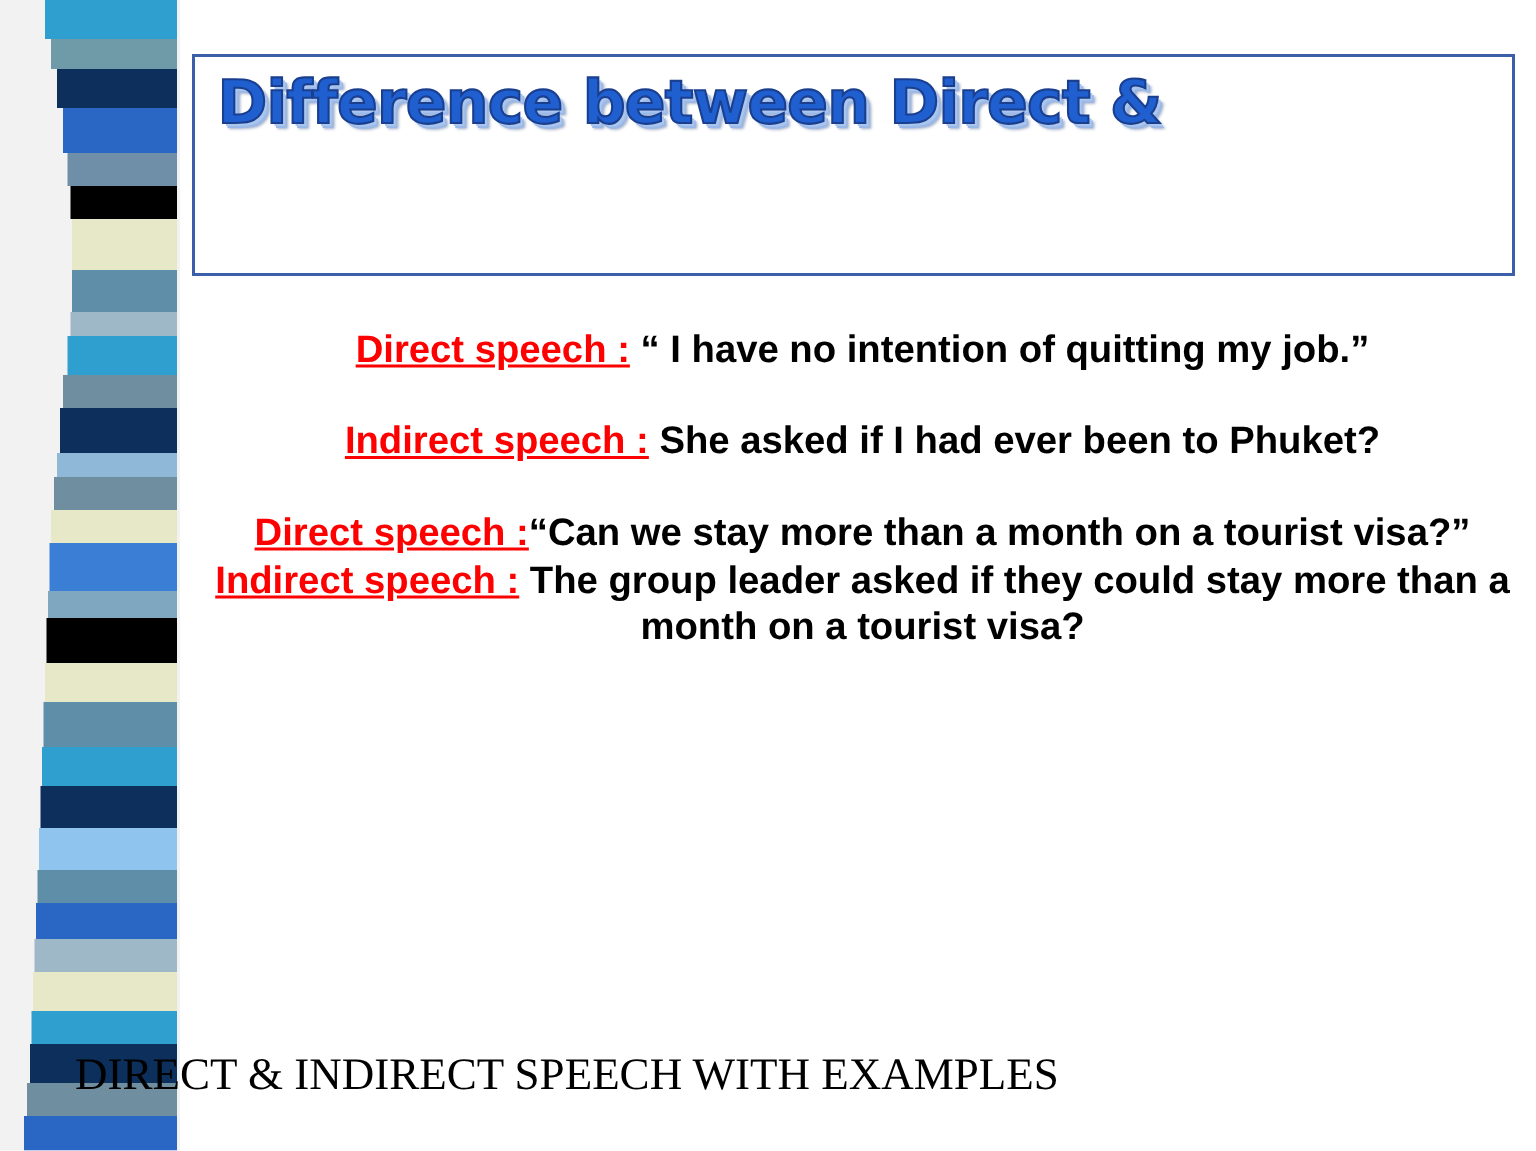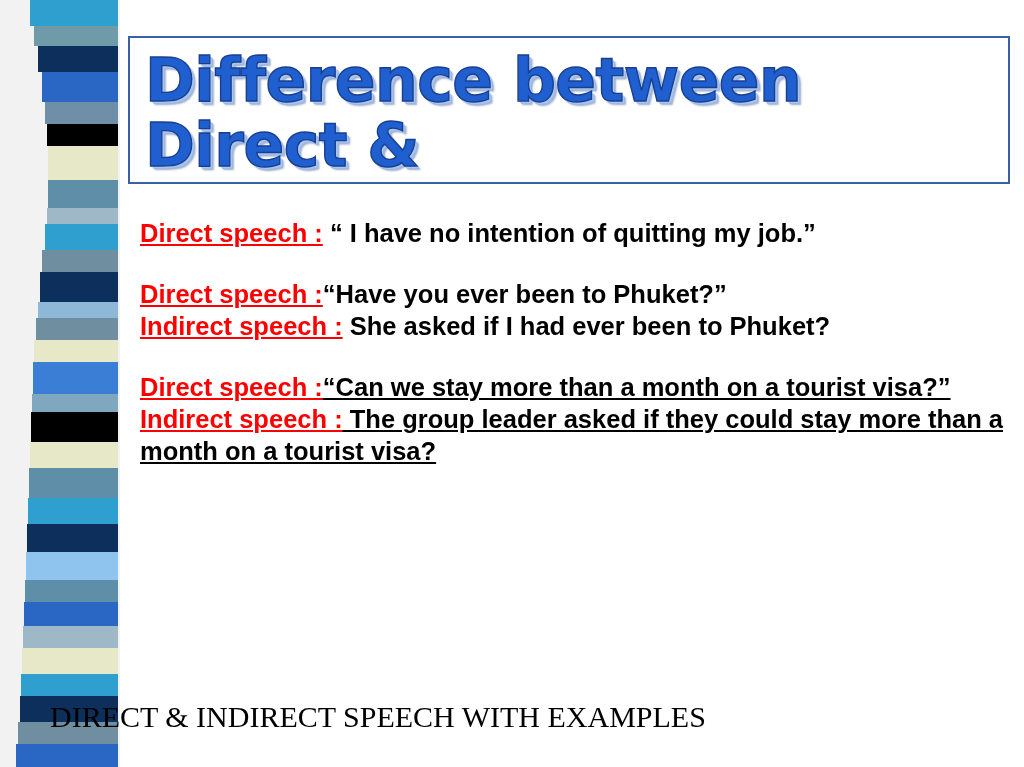--- a/index.html
+++ b/index.html
@@ -41,21 +41,21 @@
     border: 2px solid #3b5fa8;
     box-sizing: border-box;
     background: #ffffff;
   }
   #title-text {
     position: absolute;
     left: 145px;
     top: 48px;
     width: 860px;
     font-family: "DejaVu Sans", sans-serif;
-    font-size: 60px;
+    font-size: 40px;
     font-weight: bold;
     line-height: 1.08;
     letter-spacing: -0.5px;
     color: #1f5fd0;
     -webkit-text-stroke: 1.4px #1a3f8f;
     text-shadow:
        2px 2px 0 #aac6ee,
        3px 3px 0 #9ab9e8,
        4px 4px 2px rgba(40,70,130,0.45);
   }
@@ -63,23 +63,24 @@
   
   #content {
     position: absolute;
     left: 140px;
     top: 218px;
     width: 870px;
     font-size: 25.5px;
     line-height: 1.22;
     color: #000000;
     font-weight: bold;
+    text-align: center;
   }
   .block { margin-bottom: 30px; }
-  .block:last-child { margin-bottom: 0; text-decoration: underline; }
+  .block:last-child { margin-bottom: 0; }
   .line { margin: 0 0 1px 0; }
   .lbl {
     color: #ff0000;
     text-decoration: underline;
     font-weight: bold;
   }
   .txt {
     color: #000000;
     font-weight: bold;
   }
@@ -142,23 +143,20 @@
 <div id="content">
 
   <div class="block">
     <div class="line">
       <span class="lbl">Direct speech :</span><span class="txt"> “ I have no intention of quitting my job.”</span>
     </div>
   </div>
 
   <div class="block">
     <div class="line">
-      <span class="lbl">Direct speech :</span><span class="txt">“Have you ever been to Phuket?”</span>
-    </div>
-    <div class="line">
       <span class="lbl">Indirect speech :</span><span class="txt"> She asked if I had ever been to Phuket?</span>
     </div>
   </div>
 
   <div class="block">
     <div class="line">
       <span class="lbl">Direct speech :</span><span class="txt">“Can we stay more than a month on a tourist visa?”</span>
     </div>
     <div class="line">
       <span class="lbl">Indirect speech :</span><span class="txt"> The group leader asked if they could stay more than a month on a tourist visa?</span>

